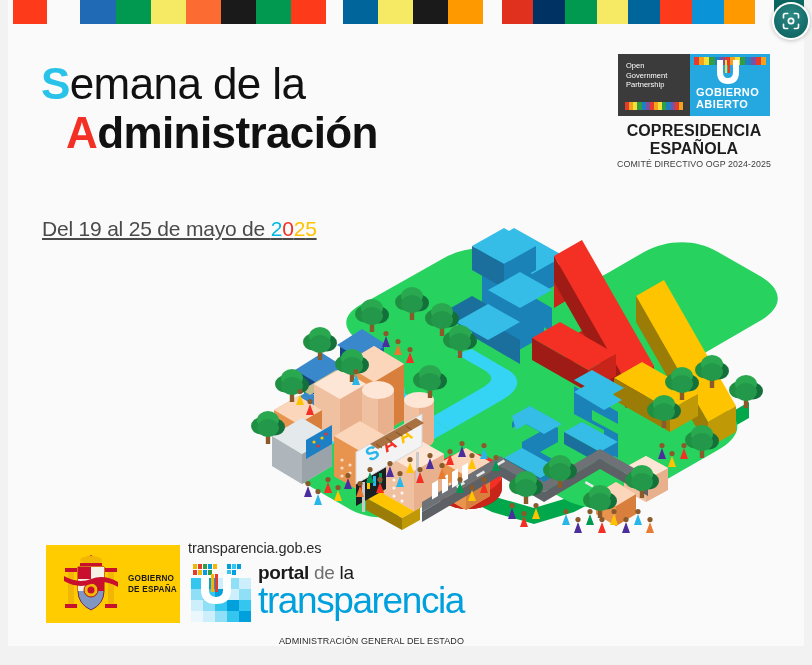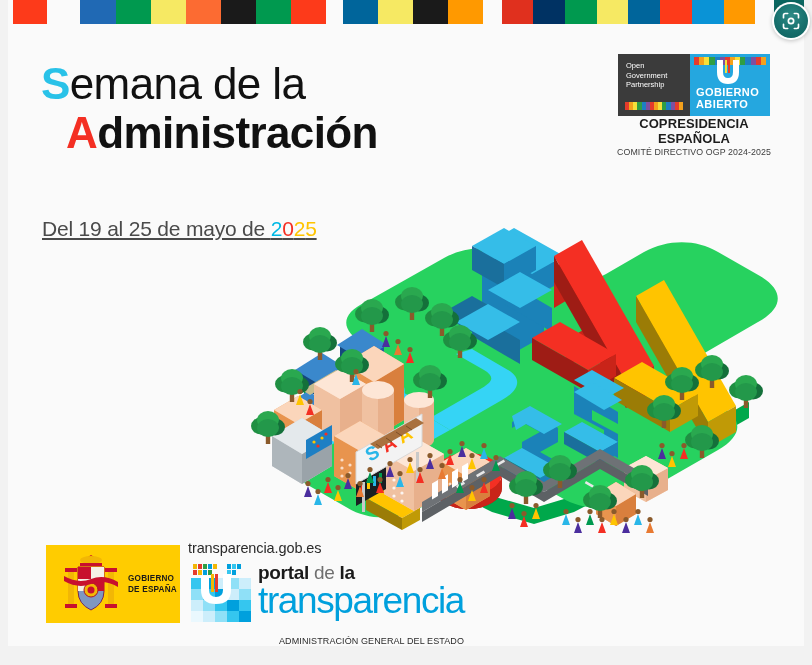--- a/index.html
+++ b/index.html
@@ -131,21 +131,22 @@
     position: absolute;
     left: 6px; bottom: 6px;
     color: #ffffff;
     font-size: 11px;
     font-weight: 700;
     line-height: 12px;
     letter-spacing: 0.4px;
     text-align: left;
   }
   #ogp-cap1 {
-    font-size: 13px;
+    margin-top: 6px;
+    font-size: 16px;
     font-weight: 700;
     color: #1d1d1d;
     letter-spacing: 0.1px;
   }
   #ogp-cap2 {
     margin-top: 1px;
     font-size: 8.8px;
     font-weight: 400;
     color: #3d3d3d;
     letter-spacing: 0.1px;
@@ -196,21 +197,21 @@
     position: absolute;
     left: 70px; top: 22px;
   }
   #tw-line1 {
     font-size: 19px;
     line-height: 21px;
     letter-spacing: -0.3px;
   }
   #tw-line1 .b { font-weight: 700; color: #1a1a1a; }
   #tw-line1 .g { font-weight: 400; color: #6f6f6f; }
-  #tw-line1 .k { font-weight: 700; color: #1a1a1a; }
+  #tw-line1 .k { font-weight: 400; color: #1a1a1a; }
   #tw-line2 {
     font-size: 37px;
     line-height: 38px;
     font-weight: 400;
     color: #00a0dd;
     letter-spacing: -1.4px;
     margin-top: -1px;
   }
   #tw-line3 {
     margin-top: 16px;

